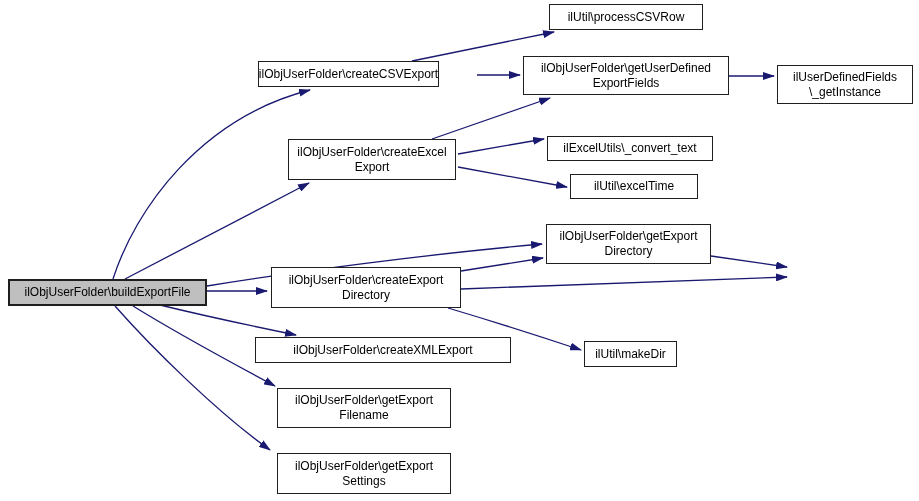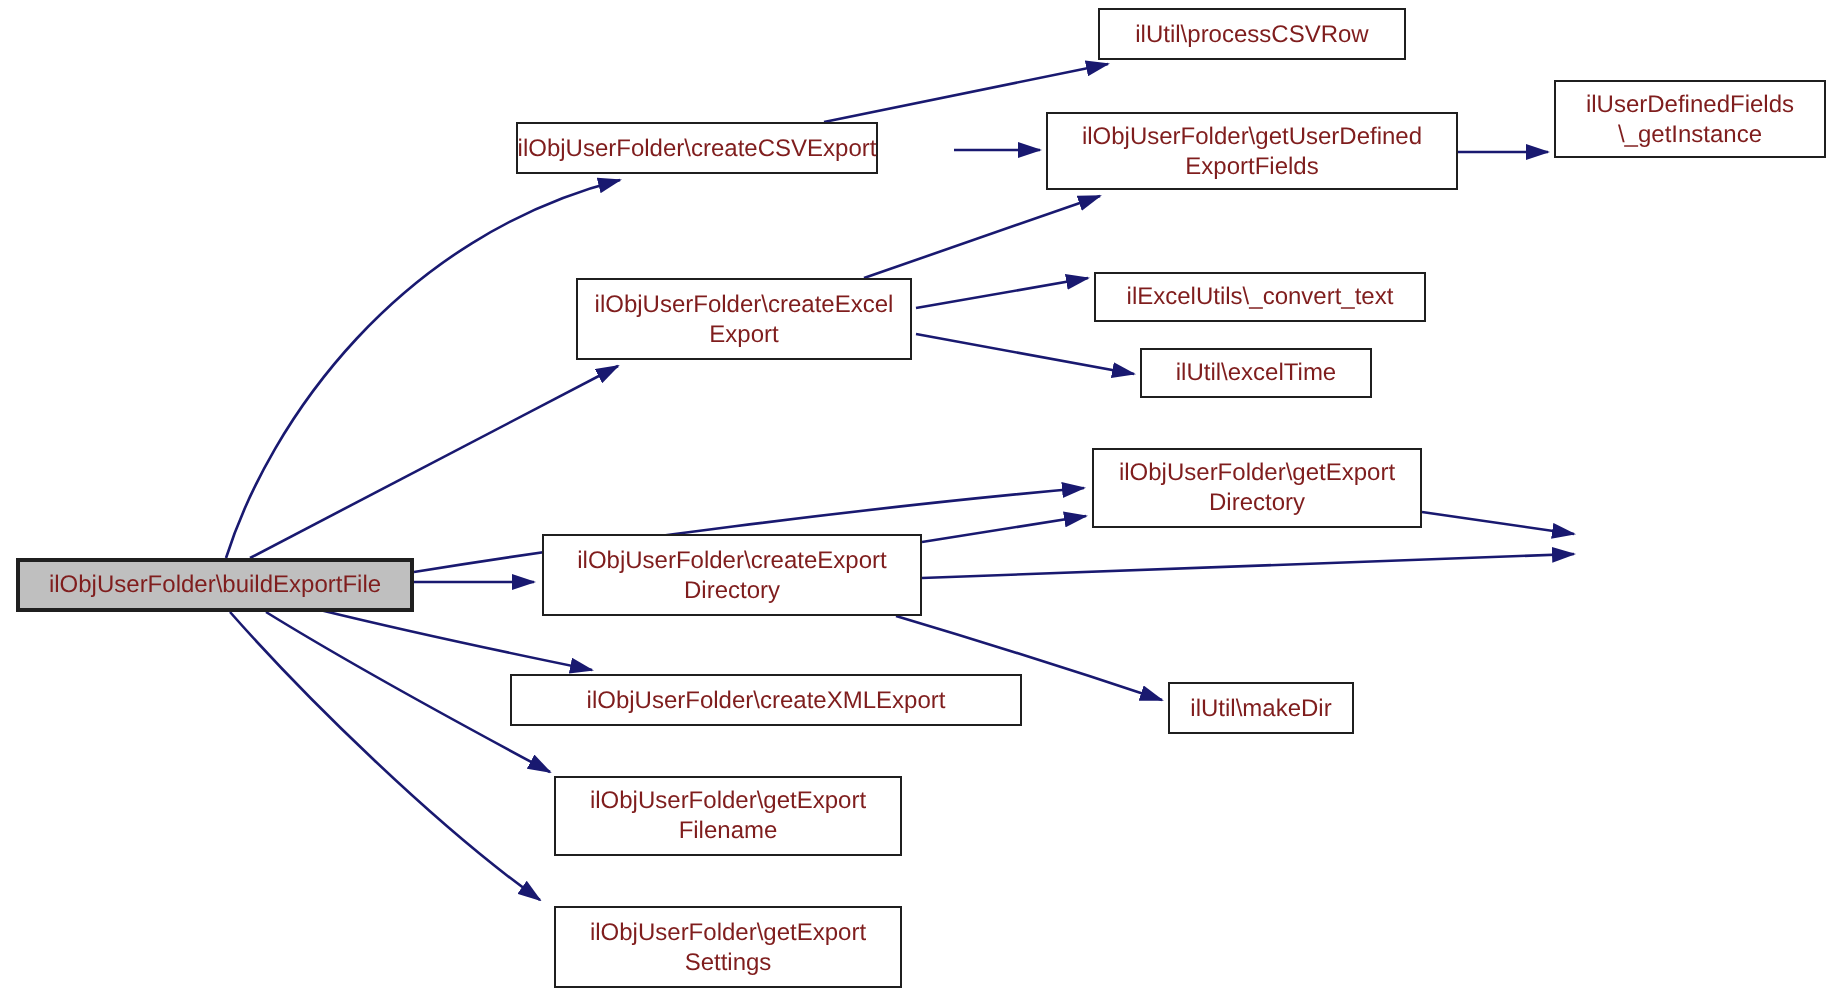--- a/index.html
+++ b/index.html
@@ -25,21 +25,21 @@
     box-sizing: border-box;
     background: #ffffff;
     border: 1px solid #1f1f1f;
     display: flex;
     flex-direction: column;
     align-items: center;
     justify-content: center;
     text-align: center;
     font-size: 12px;
     line-height: 15px;
-    color: #7f1d1d;
+    color: #000000;
     white-space: nowrap;
     cursor: pointer;
   }
   .node.root {
     background: #bfbfbf;
     border-width: 2px;
     cursor: default;
   }
   .node span { display: block; }
 </style>
@@ -85,35 +85,35 @@
 
   <div class="node" style="left:258px;top:61px;width:181px;height:26px">
     <span>ilObjUserFolder\createCSVExport</span>
   </div>
 
   <div class="node" style="left:523px;top:56px;width:206px;height:39px">
     <span>ilObjUserFolder\getUserDefined</span>
     <span>ExportFields</span>
   </div>
 
-  <div class="node" style="left:777px;top:40px;width:136px;height:39px">
+  <div class="node" style="left:777px;top:65px;width:136px;height:39px">
     <span>ilUserDefinedFields</span>
     <span>\_getInstance</span>
   </div>
 
   <div class="node" style="left:288px;top:139px;width:168px;height:41px">
     <span>ilObjUserFolder\createExcel</span>
     <span>Export</span>
   </div>
 
   <div class="node" style="left:547px;top:136px;width:166px;height:25px">
     <span>ilExcelUtils\_convert_text</span>
   </div>
 
-  <div class="node" style="left:570px;top:174px;width:116px;height:25px">
+  <div class="node" style="left:570px;top:174px;width:128px;height:25px">
     <span>ilUtil\excelTime</span>
   </div>
 
   <div class="node" style="left:546px;top:224px;width:165px;height:40px">
     <span>ilObjUserFolder\getExport</span>
     <span>Directory</span>
   </div>
 
 
   <div class="node" style="left:271px;top:267px;width:190px;height:41px">

